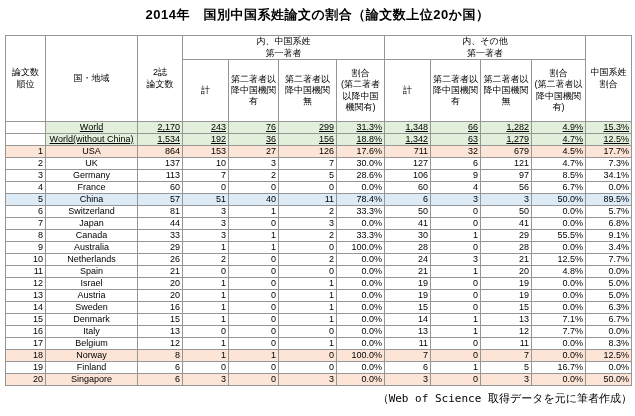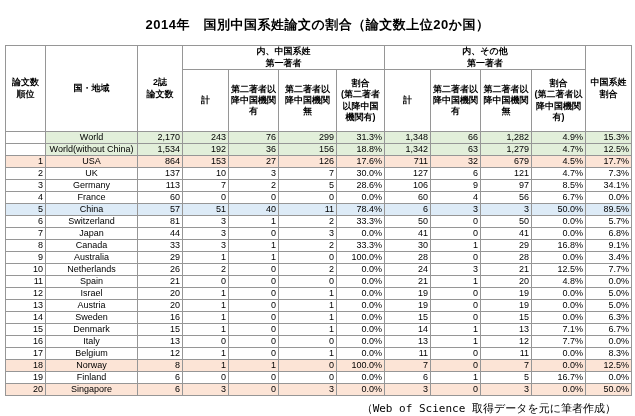--- a/index.html
+++ b/index.html
@@ -10,67 +10,67 @@
     height: 416px;
     font-family: "Liberation Sans", sans-serif;
     color: #000;
   }
   .page { width: 635px; height: 416px; overflow: hidden; }
 
   .title {
     text-align: center;
     font-weight: bold;
     font-size: 13px;
-    padding-top: 16px;
+    padding-top: 6px;
     letter-spacing: 0.5px;
   }
 
   table.data {
     border-collapse: collapse;
     table-layout: fixed;
     margin: 11px 0 0 5px;
     width: 626px;
   }
   table.data th, table.data td {
     border: 1px solid #969696;
     padding: 0 2px;
     overflow: hidden;
     box-sizing: border-box;
   }
   table.data th {
-    font-weight: bold;
+    font-weight: normal;
     font-size: 9px;
     line-height: 1.25;
     text-align: center;
     vertical-align: middle;
     white-space: pre-line;
     background: #ffffff;
   }
   tr.group-row th { height: 24px; }
   tr.sub-row th { height: 62px; }
 
   table.data td {
     height: 11px;
     line-height: 11px;
     font-size: 9px;
     white-space: nowrap;
   }
   td.num  { text-align: right; }
   td.ctry { text-align: center; }
 
-  tr.hl-green td { background: var(--hl-green); }
+  tr.hl-green td { background: var(--hl-green); text-decoration: underline; }
   tr.hl-pink  td { background: var(--hl-pink); }
   tr.hl-blue  td { background: var(--hl-blue); }
   tr.hl-green td:first-child { background: #ffffff; }
 
   .source-note {
     text-align: right;
     font-size: 11px;
     margin-top: 5px;
-    padding-right: 19px;
+    padding-right: 3px;
     font-family: "DejaVu Sans Mono", "Liberation Sans", monospace;
   }
 </style>
 </head>
 <body>
 
 <div class="page">
 
   <div class="title">2014年　国別中国系姓論文の割合（論文数上位20か国）</div>
 
@@ -247,21 +247,21 @@
           <td class="num">8</td>
           <td class="ctry">Canada</td>
           <td class="num">33</td>
           <td class="num">3</td>
           <td class="num">1</td>
           <td class="num">2</td>
           <td class="num">33.3%</td>
           <td class="num">30</td>
           <td class="num">1</td>
           <td class="num">29</td>
-          <td class="num">16.8%</td>
+          <td class="num">55.5%</td>
           <td class="num">9.1%</td>
         </tr>
         <tr>
           <td class="num">9</td>
           <td class="ctry">Australia</td>
           <td class="num">29</td>
           <td class="num">1</td>
           <td class="num">1</td>
           <td class="num">0</td>
           <td class="num">100.0%</td>

